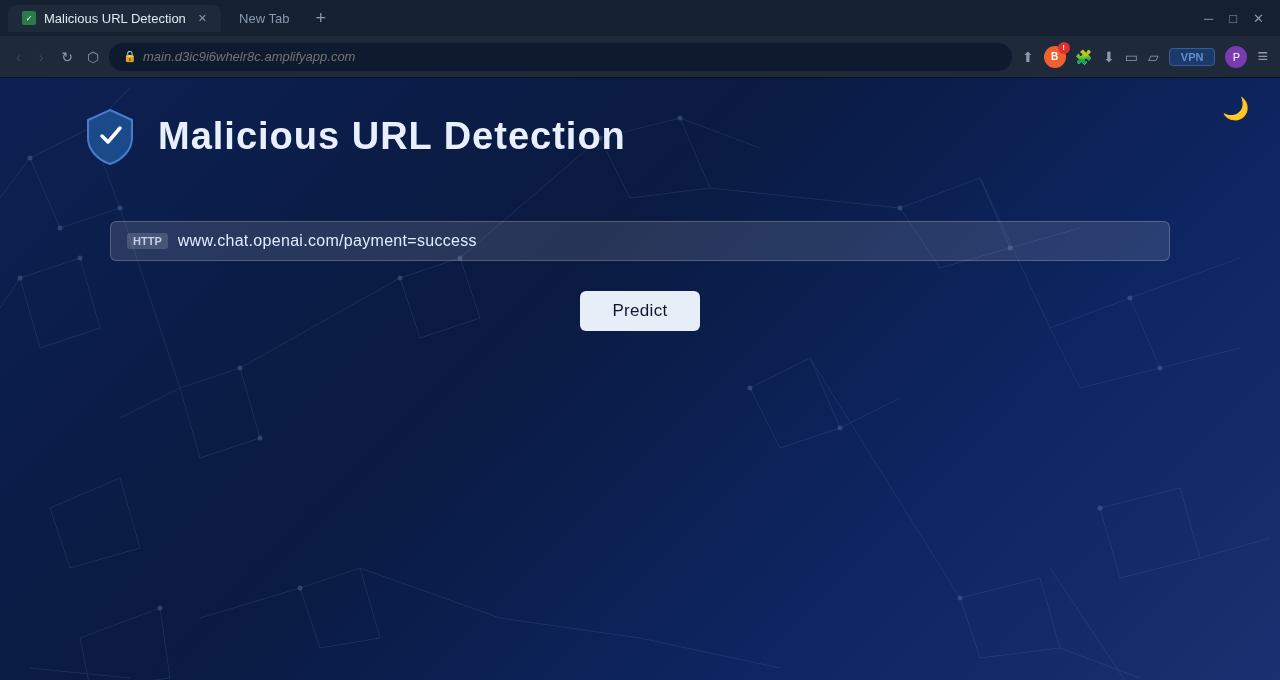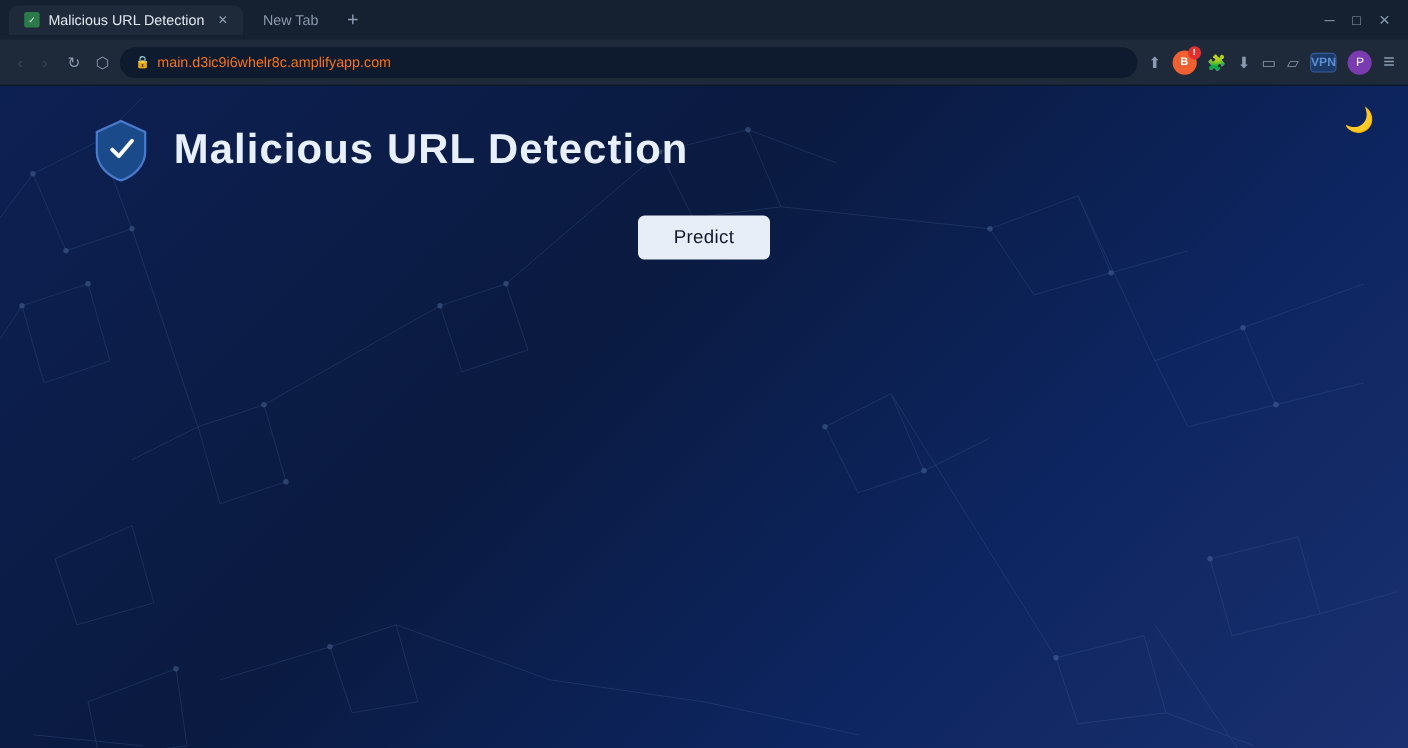--- a/index.html
+++ b/index.html
@@ -93,21 +93,21 @@
       border-radius: 20px;
       padding: 5px 14px;
       color: #c0d0e0;
       font-size: 13px;
       display: flex;
       align-items: center;
       gap: 6px;
       height: 28px;
     }
     .lock-icon { color: #8a9ab0; font-size: 11px; }
-    .url-text { color: #f97316; font-size: 13px; }
+    .url-text { color: #737373; font-size: 13px; font-style: italic; }
     .toolbar-right {
       display: flex;
       align-items: center;
       gap: 10px;
     }
     .toolbar-icon { color: #8a9ab0; font-size: 14px; cursor: pointer; }
     .brave-shield {
       width: 22px; height: 22px;
       background: #f06030;
       border-radius: 50%;
@@ -119,21 +119,21 @@
       position: absolute; top: -4px; right: -4px;
       background: #e03030; color: white; font-size: 8px;
       border-radius: 50%; width: 12px; height: 12px;
       display: flex; align-items: center; justify-content: center;
     }
     .vpn-badge {
       background: #1a3a6a;
       color: #6090d0;
       border: 1px solid #3a5a9a;
       border-radius: 4px;
-      padding: 2px 0;
+      padding: 2px 11px;
       font-size: 11px;
       font-weight: bold;
     }
     .profile-icon {
       width: 22px; height: 22px;
       background: #7a3ab0;
       border-radius: 50%;
       display: flex; align-items: center; justify-content: center;
       font-size: 11px; color: white;
     }
@@ -389,19 +389,25 @@
   <div class="app-header">
     <div class="shield-logo">
       <svg class="shield-svg" viewBox="0 0 60 60" xmlns="http://www.w3.org/2000/svg">
         <path d="M30 4 L52 14 L52 32 C52 44 42 54 30 58 C18 54 8 44 8 32 L8 14 Z" fill="#1a4a8a" stroke="#4a7acc" stroke-width="2"></path>
         <path d="M22 30 L28 36 L40 22" stroke="white" stroke-width="3.5" stroke-linecap="round" stroke-linejoin="round" fill="none"></path>
       </svg>
     </div>
     <h1 class="app-title">Malicious URL Detection</h1>
   </div>
 
+  <div class="url-section">
+    <div class="url-input-box">
+      <span class="http-badge">HTTP</span>
+      <input class="url-input-field" type="text" value="www.chat.openai.com/payment=success" style="">
+    </div>
+  </div>
 
   <div class="predict-section">
     <button class="predict-btn">Predict</button>
   </div>
 
 
 </div>
 
 </body></html>

